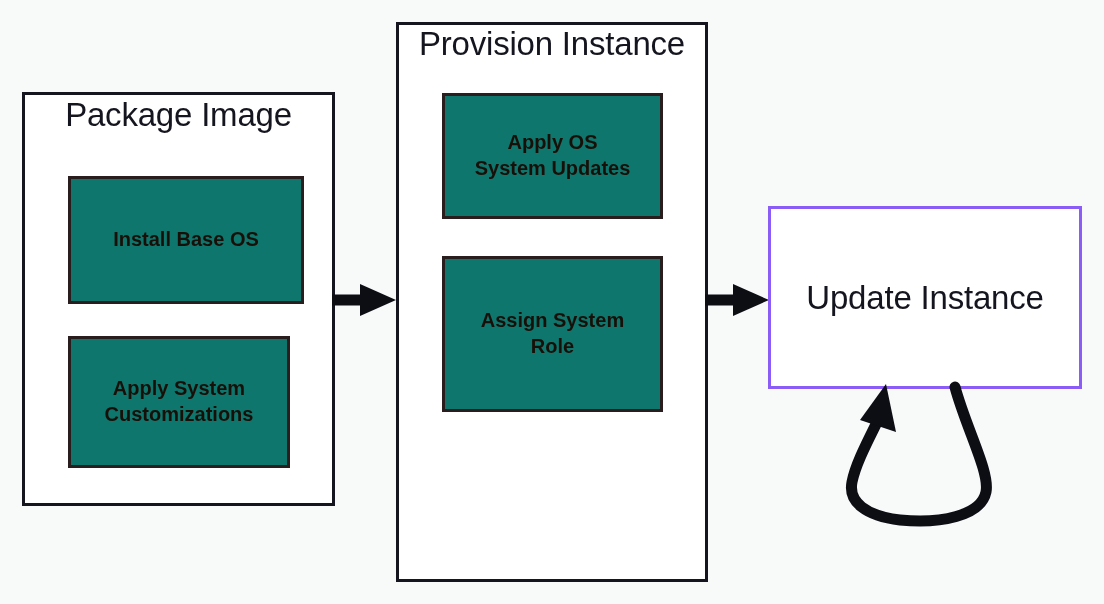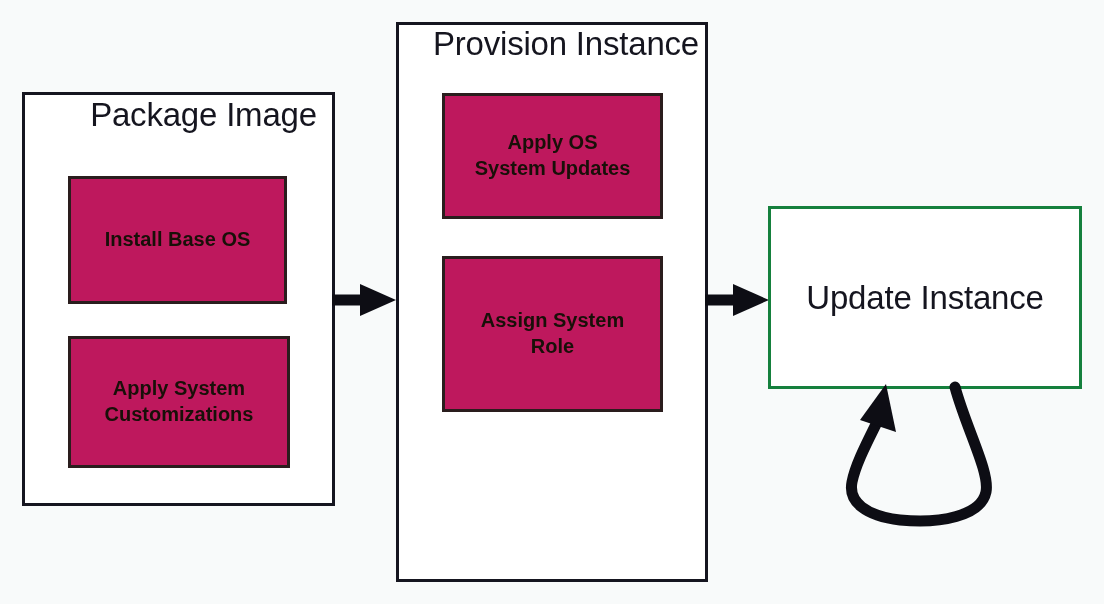--- a/index.html
+++ b/index.html
@@ -26,48 +26,47 @@
   .container-title {
     position: absolute;
     left: 0;
     right: 0;
     text-align: center;
     font-size: 33px;
     font-weight: 400;
     color: #15151f;
     letter-spacing: -0.2px;
     white-space: nowrap;
-    margin-left: 14px;
   }
 
   
   .proc-box {
     position: absolute;
-    background: #be185d;
+    background: #0f766e;
     border: 3px solid #2a1d1d;
     box-sizing: border-box;
     display: flex;
     align-items: center;
     justify-content: center;
     text-align: center;
   }
   .proc-label {
     font-size: 20px;
     font-weight: bold;
     color: #181008;
     line-height: 1.28;
     white-space: pre-line;
     padding: 0 4px;
   }
 
   
   .plain-box {
     position: absolute;
     background: #ffffff;
-    border: 3px solid #15803d;
+    border: 3px solid #8b5cf6;
     box-sizing: border-box;
     display: flex;
     align-items: center;
     justify-content: center;
   }
   .plain-label {
     font-size: 33px;
     font-weight: 400;
     color: #15151f;
     white-space: nowrap;
@@ -80,23 +79,23 @@
     overflow: visible;
   }
 </style>
 </head>
 <body>
 
 <div id="canvas">
 
   <div class="container-box" style="left:22px; top:92px; width:313px; height:414px;">
   </div>
-  <div class="container-title" style="left:22px; top:96px; width:313px;padding-left:11px;">Package Image</div>
+  <div class="container-title" style="left:22px; top:96px; width:313px;">Package Image</div>
 
-  <div class="proc-box" style="left:68px; top:176px; width:219px; height:128px;">
+  <div class="proc-box" style="left:68px; top:176px; width:236px; height:128px;">
     <span class="proc-label">Install Base OS</span>
   </div>
 
   <div class="proc-box" style="left:68px; top:336px; width:222px; height:132px; ">
     <span class="proc-label">Apply System
 Customizations</span>
   </div>
 
   <svg class="arrow-svg" style="left:330px; top:281px;" width="70" height="38" viewBox="0 0 70 38">
     <path d="M2,19 L34,19" stroke="#0d0d14" stroke-width="11" stroke-linecap="butt" fill="none"></path>

